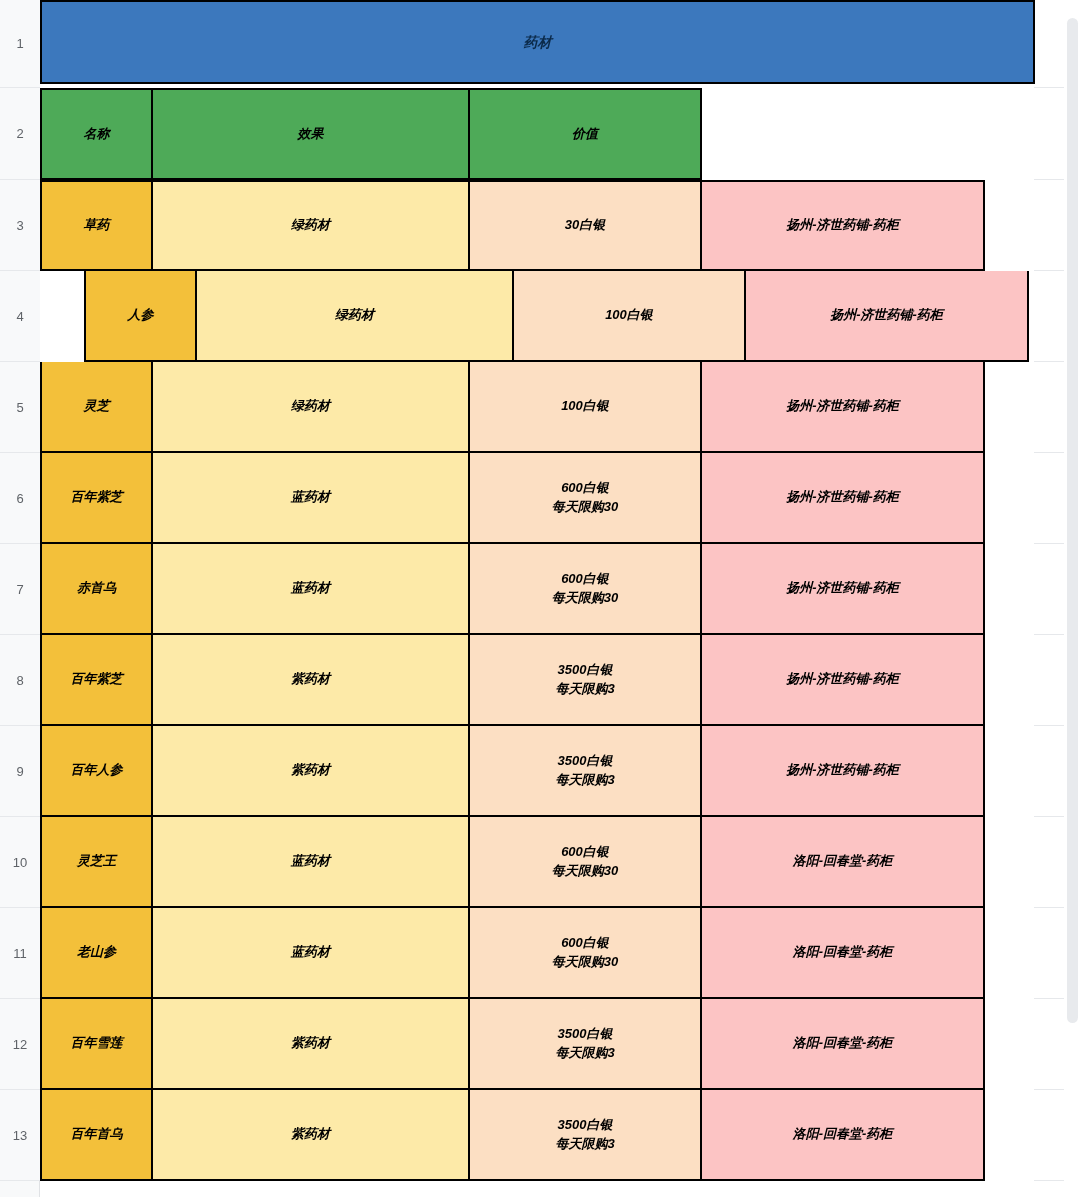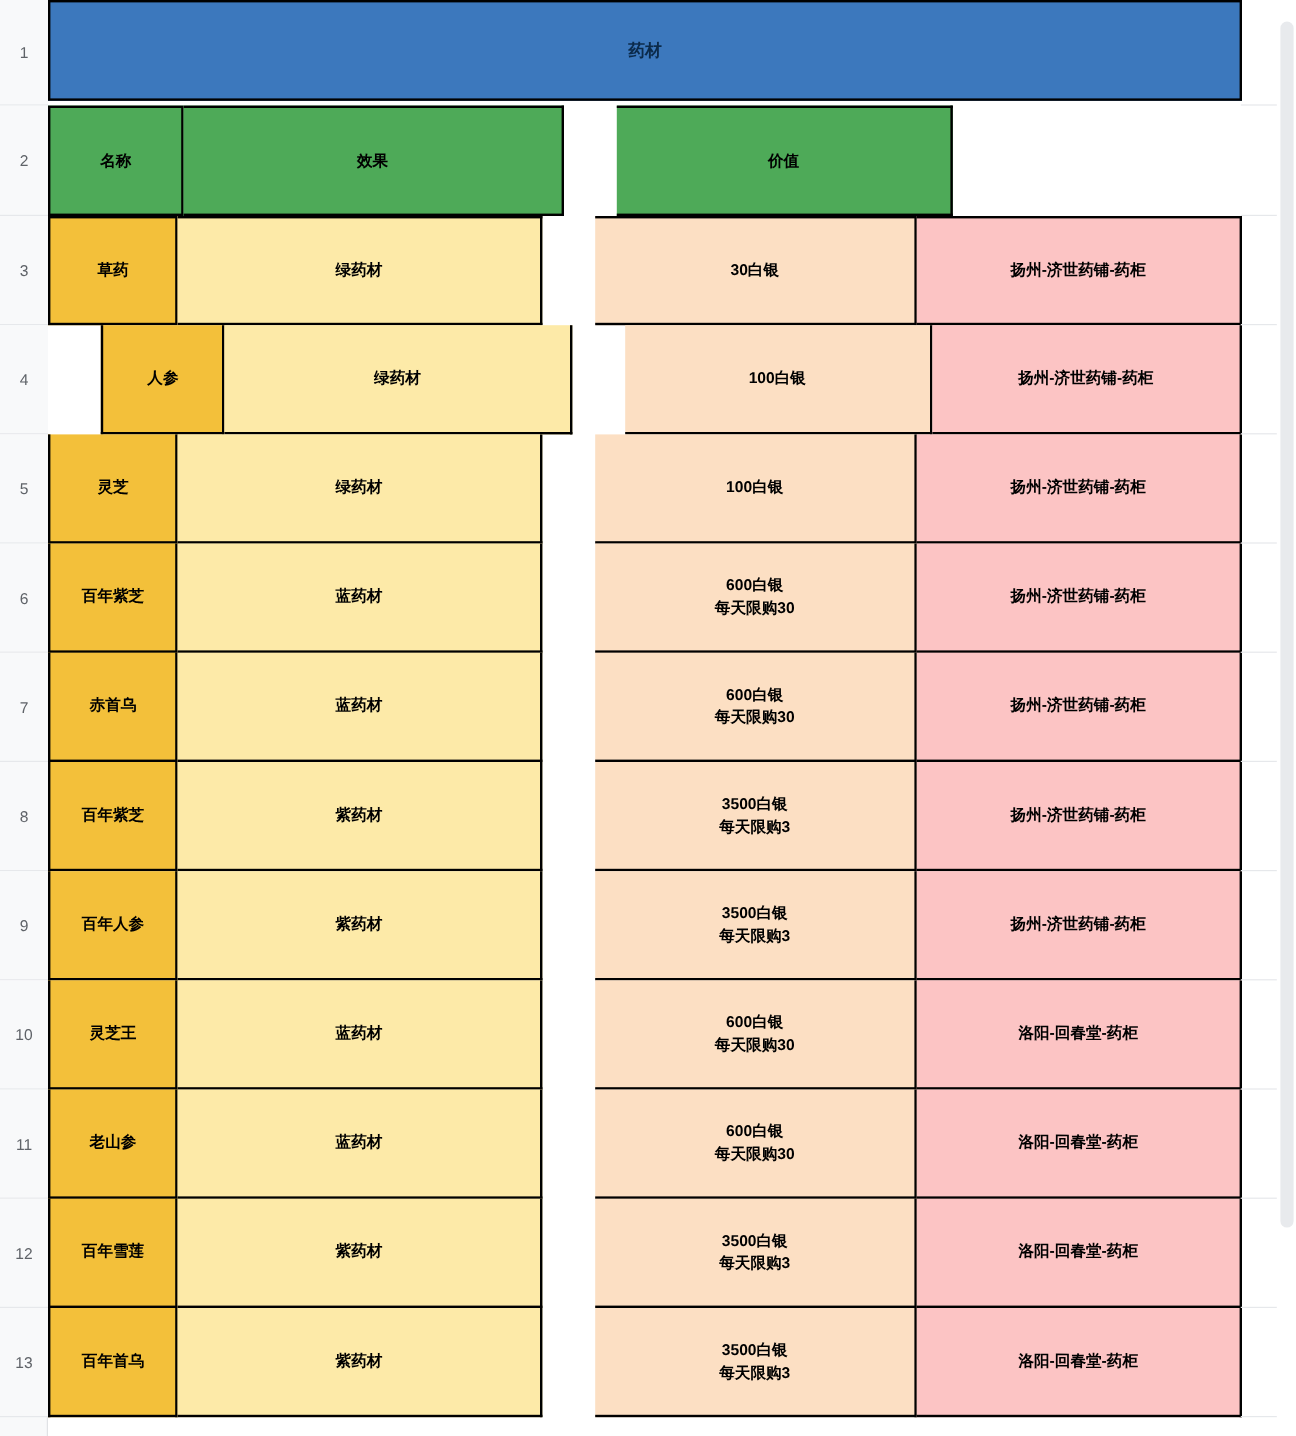--- a/index.html
+++ b/index.html
@@ -46,20 +46,21 @@
     position: absolute;
     left: 40px; top: 0;
     width: 1040px;
     height: 1197px;
   }
 
   .grid-row {
     display: flex;
     width: 995px;
     background: #ffffff;
+    font-style: italic;
   }
 
   .cell {
     border: 2px solid #000000;
     border-top-width: 0;
     border-left-width: 0;
     display: flex;
     align-items: center;
     justify-content: center;
     text-align: center;
@@ -70,21 +71,21 @@
     overflow: hidden;
     white-space: pre-line;
     font-family: "Liberation Sans", "DejaVu Sans", sans-serif;
   }
   .cell.first { border-left-width: 2px; }
   .row-top .cell { border-top-width: 2px; }
 
   
   .c-name  { width: 113px; }
   .c-eff   { width: 317px; }
-  .c-val   { width: 280px; margin-left: 44px; }
+  .c-val   { width: 232px; }
   .c-loc   { width: 283px; }
   .c-merge { width: 995px; }
 
   
   .bg-title { background: #3c78bd; color: #0b2a4a; }
   .bg-head  { background: #4eaa58; color: #000000; }
   .bg-name  { background: #f3c03a; }
   .bg-eff   { background: #fdeaa8; }
   .bg-val   { background: #fcdfc3; }
   .bg-loc   { background: #fcc4c4; }
@@ -184,21 +185,21 @@
         <div class="cell bg-eff c-eff">绿药材</div>
         <div class="cell bg-val c-val">30白银</div>
         <div class="cell bg-loc c-loc">扬州-济世药铺-药柜</div>
       </div>
       <div class="grid-row" style="height: 91px; padding-left: 44px;">
         <div class="cell bg-name first c-name">人参</div>
         <div class="cell bg-eff c-eff">绿药材</div>
         <div class="cell bg-val c-val">100白银</div>
         <div class="cell bg-loc c-loc">扬州-济世药铺-药柜</div>
       </div>
-      <div class="grid-row" style="height: 91px; justify-content: space-between;">
+      <div class="grid-row" style="height: 91px;">
         <div class="cell bg-name first c-name">灵芝</div>
         <div class="cell bg-eff c-eff">绿药材</div>
         <div class="cell bg-val c-val">100白银</div>
         <div class="cell bg-loc c-loc">扬州-济世药铺-药柜</div>
       </div>
       <div class="grid-row" style="height: 91px;">
         <div class="cell bg-name first c-name">百年紫芝</div>
         <div class="cell bg-eff c-eff">蓝药材</div>
         <div class="cell bg-val c-val">600白银
 每天限购30</div>

